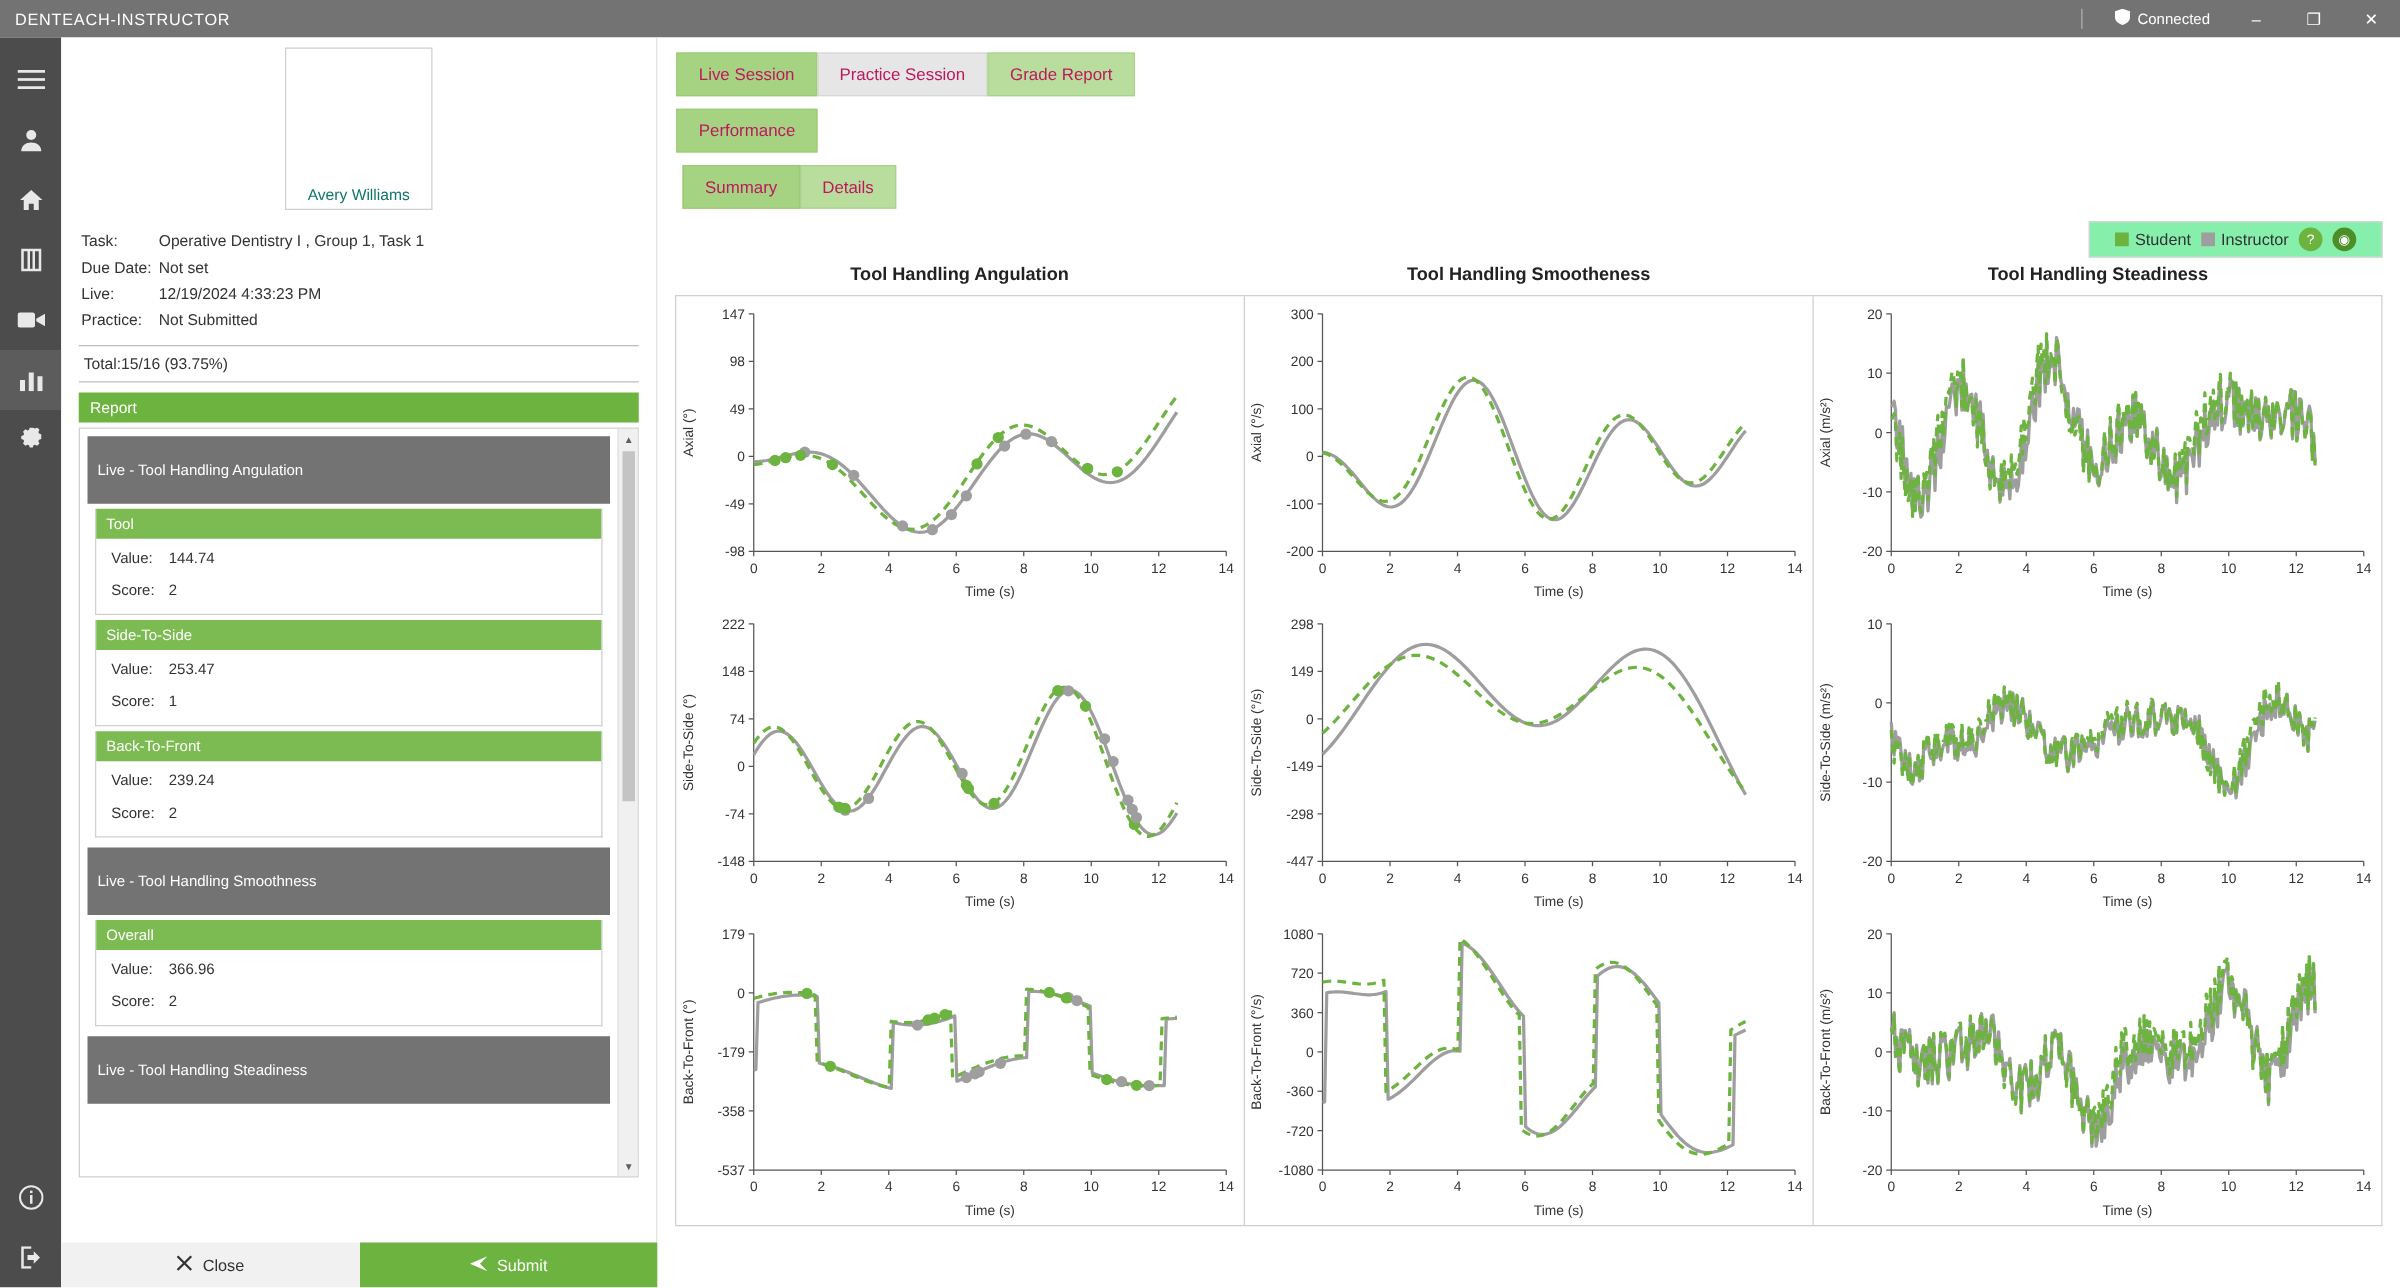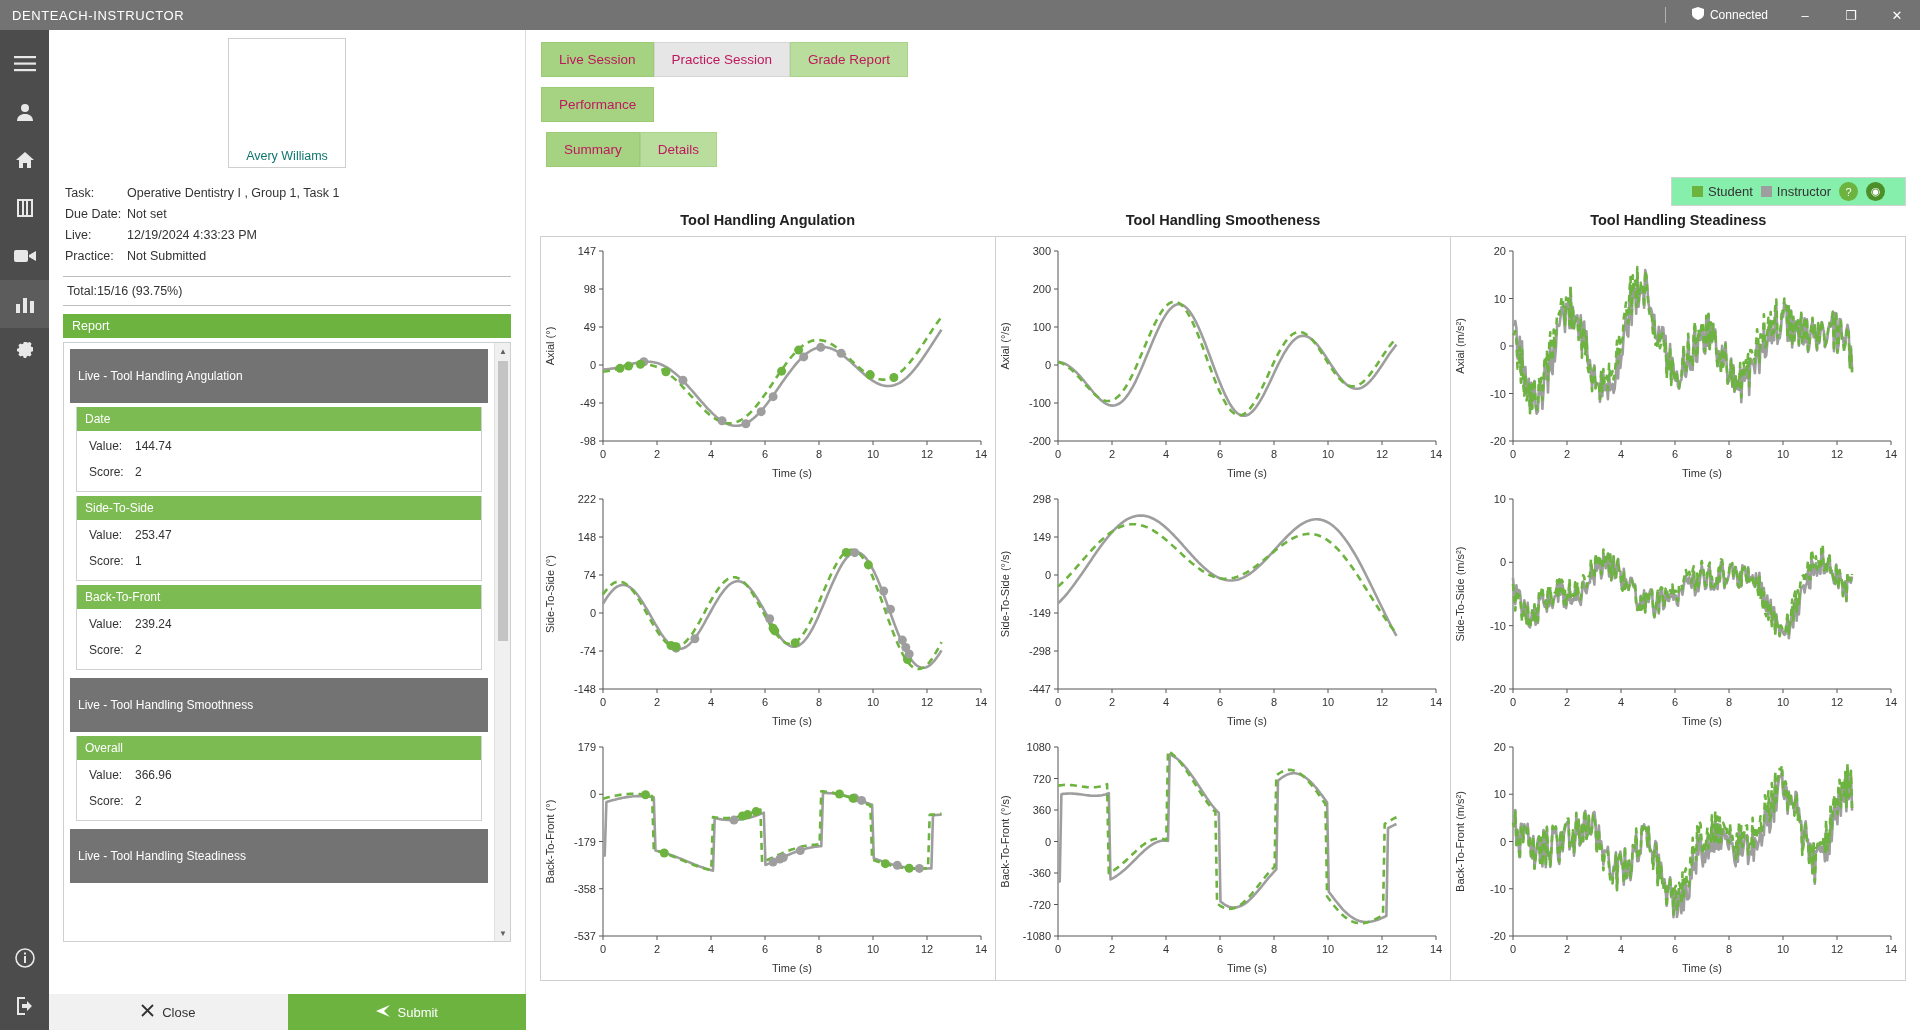--- a/index.html
+++ b/index.html
@@ -243,21 +243,21 @@
     </div>
 
     <div class="report-hdr">Report</div>
 
     <div class="report-body">
       <div class="report-scroll">
 
         <div class="sec">
           <div class="sec-hdr">Live - Tool Handling Angulation</div>
           <div class="sub">
-            <div class="sub-hdr">Date</div>
+            <div class="sub-hdr">Tool</div>
             <div class="sub-body">
               <div class="kv">
                 <span class="k">Value:</span>
                 <span>144.74</span>
               </div>
               <div class="kv">
                 <span class="k">Score:</span>
                 <span>2</span>
               </div>
             </div>

